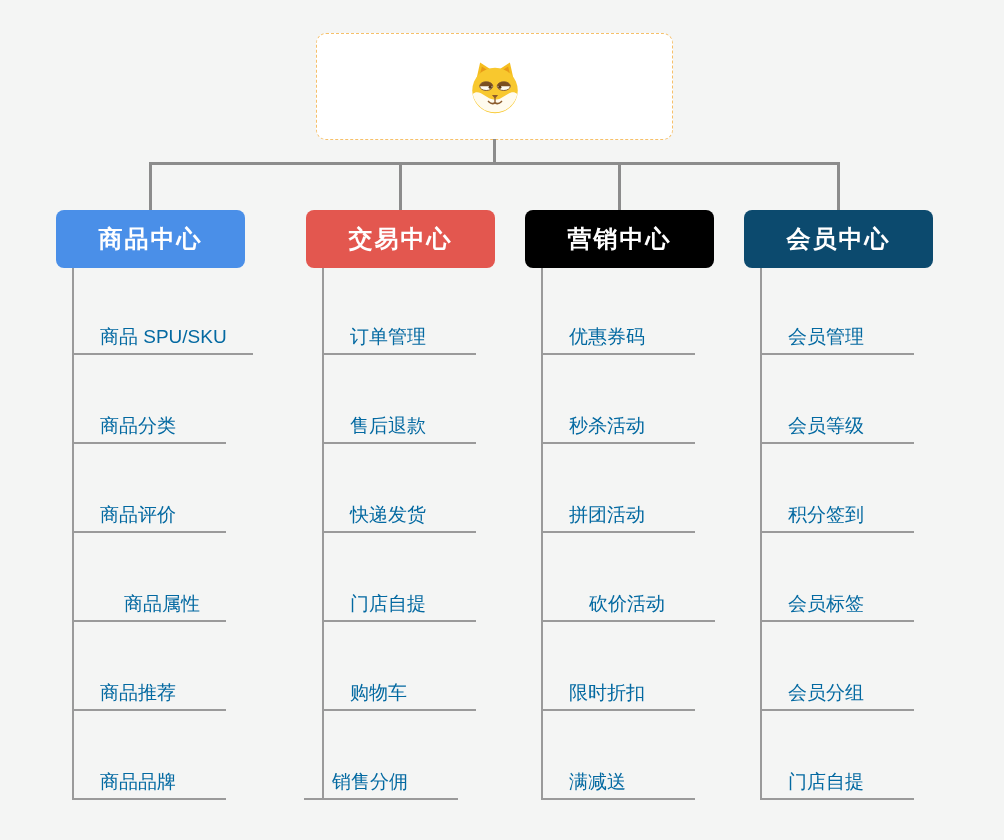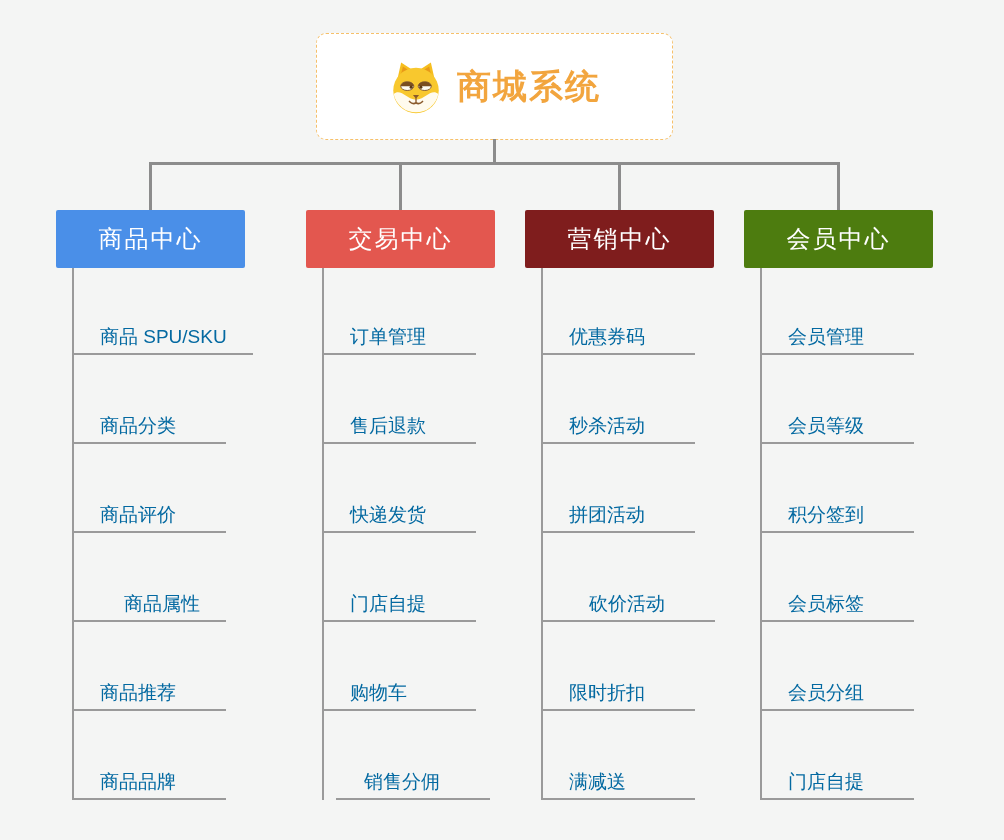--- a/index.html
+++ b/index.html
@@ -23,23 +23,23 @@
     white-space:nowrap;
   }
 
   
   .line{position:absolute;background:#8c8c8c;}
   .thin-line{position:absolute;background:#9a9a9a;}
 
   
   .branch-node{
     position:absolute;top:210px;width:189px;height:58px;
-    border-radius:2px;
+    border-radius:8px;
     display:flex;align-items:center;justify-content:center;
-    color:#ffffff;font-size:24px;font-weight:400;letter-spacing:2px;
+    color:#ffffff;font-size:24px;font-weight:700;letter-spacing:2px;
     box-sizing:border-box;cursor:default;
   }
 
   
   .leaf-node{
     position:absolute;height:34px;line-height:36px;
     border-bottom:2px solid #9a9a9a;
     box-sizing:content-box;
     padding-left:28px;padding-right:26px;min-width:100px;
     font-size:19px;color:#0369a1;white-space:nowrap;
@@ -71,21 +71,20 @@
         <circle cx="26.5" cy="32.2" r="1.8" fill="#5d3a14"></circle>
         <circle cx="37.5" cy="32.2" r="1.8" fill="#5d3a14"></circle>
         <ellipse cx="22" cy="31" rx="7.5" ry="5" fill="none" stroke="#7a4f21" stroke-width="1"></ellipse>
         <ellipse cx="42" cy="31" rx="7.5" ry="5" fill="none" stroke="#7a4f21" stroke-width="1"></ellipse>
 
         <path d="M28.5 41 h7 l-3.5 4.5 Z" fill="#8a5a2b"></path>
         <path d="M32 45.5 v3" stroke="#8a5a2b" stroke-width="1.6" fill="none" stroke-linecap="round"></path>
         <path d="M24.5 48.5 q4 4 7.5 1.5 q3.5 2.5 7.5 -1.5" stroke="#8a5a2b" stroke-width="1.8" fill="none" stroke-linecap="round"></path>
       </svg>
     </span>
-    <span class="root-title">商城系统</span>
   </div>
 
   <div id="tree">
       <div class="line" style="left: 493px; top: 139px; width: 3px; height: 26px;"></div>
       <div class="line" style="left: 149px; top: 162px; width: 691px; height: 3px;"></div>
       <div class="line" style="left: 149px; top: 162px; width: 3px; height: 48px;"></div>
       <div class="branch-node" style="left: 56px; background: rgb(74, 143, 232);">商品中心</div>
       <div class="thin-line" style="left: 72px; top: 268px; width: 2px; height: 532px;"></div>
       <div class="leaf-node" style="left: 72px; top: 319px;">商品 SPU/SKU</div>
       <div class="leaf-node" style="left: 72px; top: 408px;">商品分类</div>
@@ -94,32 +93,32 @@
       <div class="leaf-node" style="left: 72px; top: 675px;">商品推荐</div>
       <div class="leaf-node" style="left: 72px; top: 764px;">商品品牌</div>
       <div class="line" style="left: 399px; top: 162px; width: 3px; height: 48px;"></div>
       <div class="branch-node" style="left: 306px; background: rgb(227, 87, 79);">交易中心</div>
       <div class="thin-line" style="left: 322px; top: 268px; width: 2px; height: 532px;"></div>
       <div class="leaf-node" style="left: 322px; top: 319px;">订单管理</div>
       <div class="leaf-node" style="left: 322px; top: 408px;">售后退款</div>
       <div class="leaf-node" style="left: 322px; top: 497px;">快递发货</div>
       <div class="leaf-node" style="left: 322px; top: 586px;">门店自提</div>
       <div class="leaf-node" style="left: 322px; top: 675px;">购物车</div>
-      <div class="leaf-node" style="left: 336px; top: 764px;">销售分佣</div>
+      <div class="leaf-node" style="left: 304px; top: 764px;">销售分佣</div>
       <div class="line" style="left: 618px; top: 162px; width: 3px; height: 48px;"></div>
-      <div class="branch-node" style="left: 525px; background: #7f1d1d;">营销中心</div>
+      <div class="branch-node" style="left: 525px; background: #000000;">营销中心</div>
       <div class="thin-line" style="left: 541px; top: 268px; width: 2px; height: 532px;"></div>
       <div class="leaf-node" style="left: 541px; top: 319px;">优惠券码</div>
       <div class="leaf-node" style="left: 541px; top: 408px;">秒杀活动</div>
       <div class="leaf-node" style="left: 541px; top: 497px;">拼团活动</div>
       <div class="leaf-node" style="left: 541px; top: 586px; padding-left: 48px;">砍价活动</div>
       <div class="leaf-node" style="left: 541px; top: 675px;">限时折扣</div>
       <div class="leaf-node" style="left: 541px; top: 764px;">满减送</div>
       <div class="line" style="left: 837px; top: 162px; width: 3px; height: 48px;"></div>
-      <div class="branch-node" style="left: 744px; background: #4d7c0f;">会员中心</div>
+      <div class="branch-node" style="left: 744px; background: #0c4a6e;">会员中心</div>
       <div class="thin-line" style="left: 760px; top: 268px; width: 2px; height: 532px;"></div>
       <div class="leaf-node" style="left: 760px; top: 319px;">会员管理</div>
       <div class="leaf-node" style="left: 760px; top: 408px;">会员等级</div>
       <div class="leaf-node" style="left: 760px; top: 497px;">积分签到</div>
       <div class="leaf-node" style="left: 760px; top: 586px;">会员标签</div>
       <div class="leaf-node" style="left: 760px; top: 675px;">会员分组</div>
       <div class="leaf-node" style="left: 760px; top: 764px;">门店自提</div>
     </div>
 </div>
 

